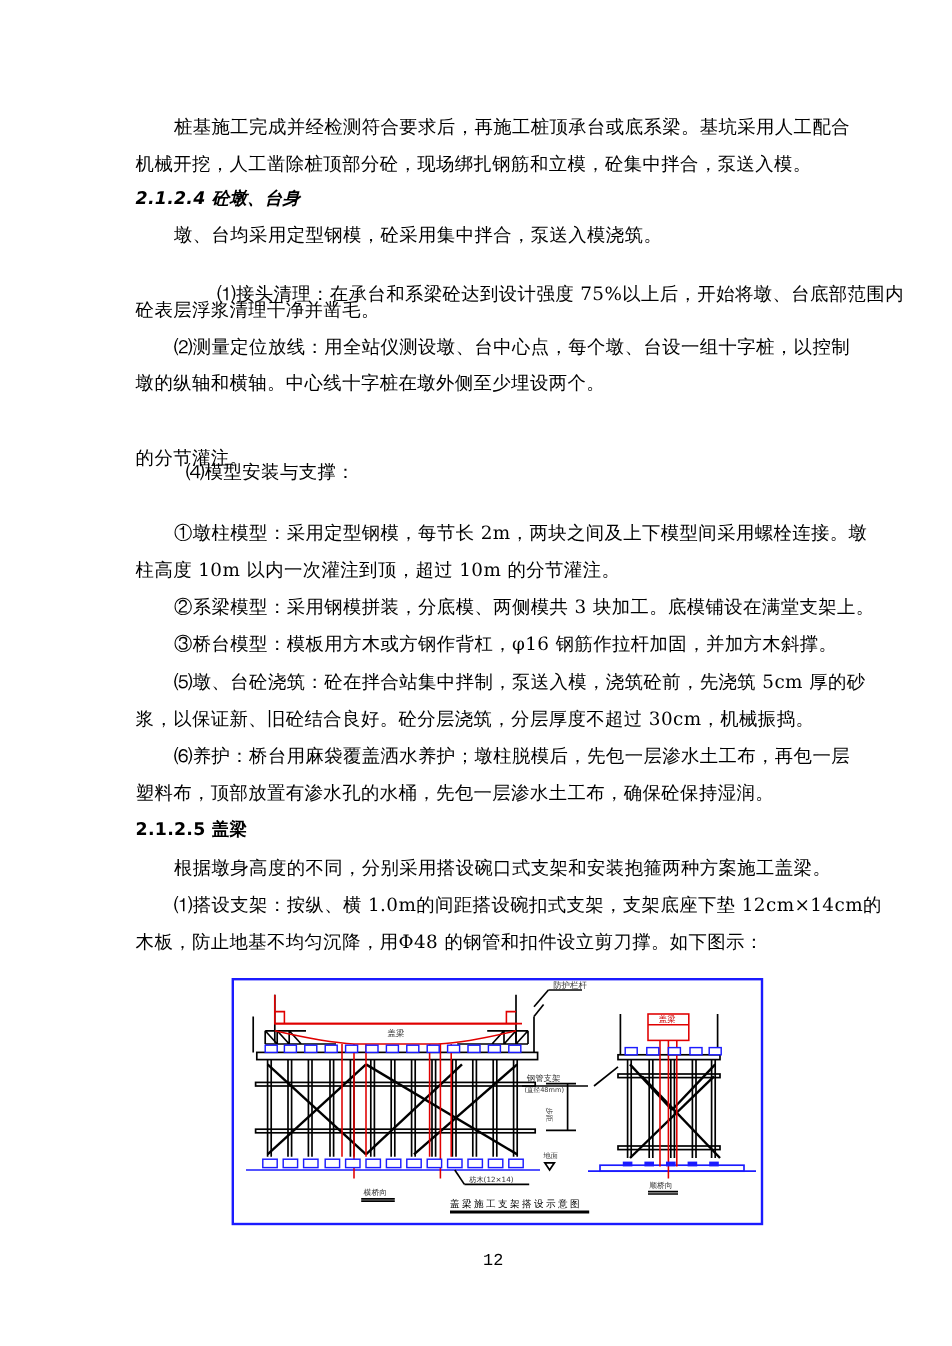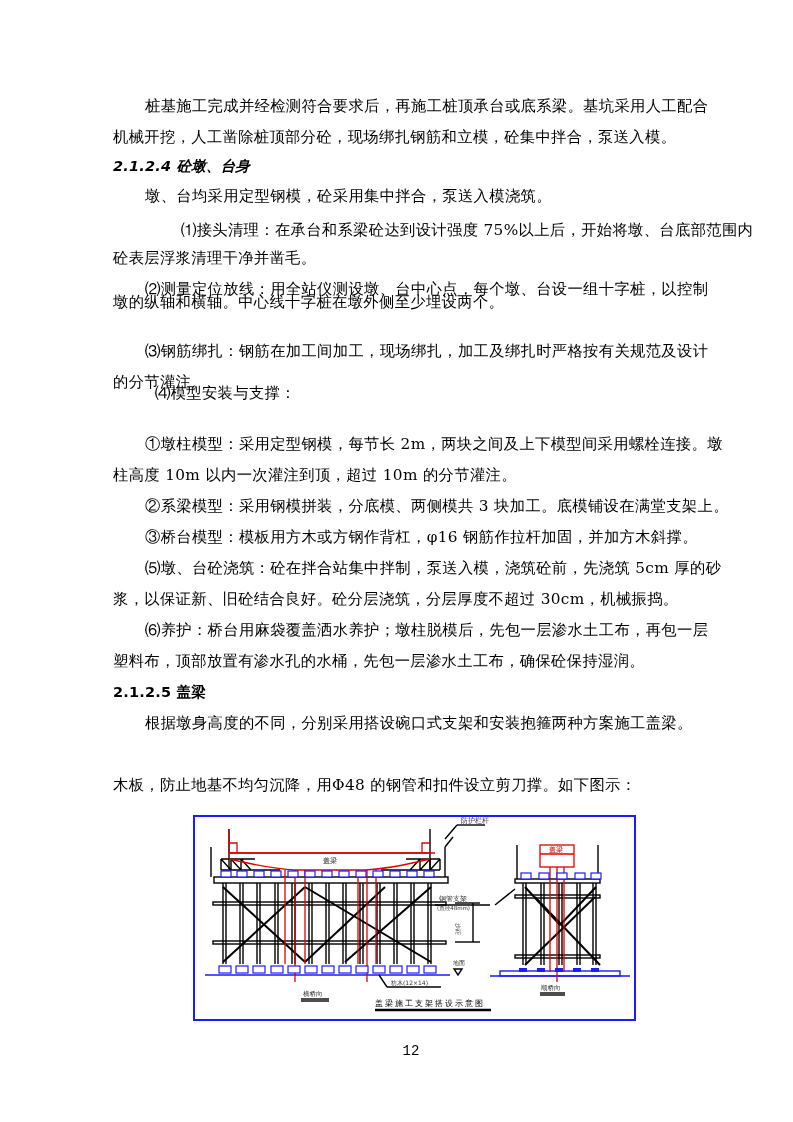--- a/index.html
+++ b/index.html
@@ -19,27 +19,26 @@
 
 <div class="page">
 
   <div class="line" style="top:96px;left:145px;">桩基施工完成并经检测符合要求后，再施工桩顶承台或底系梁。基坑采用人工配合</div>
   <div class="line" style="top:127px;">机械开挖，人工凿除桩顶部分砼，现场绑扎钢筋和立模，砼集中拌合，泵送入模。</div>
 
   <div class="line heading" style="top:156px;font-style:italic;">2.1.2.4 砼墩、台身</div>
 
   <div class="line indent" style="top:186px;">墩、台均采用定型钢模，砼采用集中拌合，泵送入模浇筑。</div>
 
-  <div class="line indent" style="top:220px;padding-left:36px;">⑴接头清理：在承台和系梁砼达到设计强度 75%以上后，开始将墩、台底部范围内</div>
+  <div class="line indent" style="top:235px;padding-left:36px;">⑴接头清理：在承台和系梁砼达到设计强度 75%以上后，开始将墩、台底部范围内</div>
   <div class="line" style="top:248px;">砼表层浮浆清理干净并凿毛。</div>
 
   <div class="line indent" style="top:279px;">⑵测量定位放线：用全站仪测设墩、台中心点，每个墩、台设一组十字桩，以控制</div>
-  <div class="line" style="top:292px;">墩的纵轴和横轴。中心线十字桩在墩外侧至少埋设两个。</div>
-
-  <div class="line indent" style="top:341px;">⑶钢筋绑扎：钢筋在加工间加工，现场绑扎，加工及绑扎时严格按有关规范及设计</div>
+  <div class="line" style="top:310px;font-family:Liberation Mono, monospace;">墩的纵轴和横轴。中心线十字桩在墩外侧至少埋设两个。</div>
+
   <div class="line" style="top:372px;">的分节灌注。</div>
 
   <div class="line indent" style="top:383px;padding-left:10px;">⑷模型安装与支撑：</div>
 
   <div class="line indent" style="top:434px;">①墩柱模型：采用定型钢模，每节长 2m，两块之间及上下模型间采用螺栓连接。墩</div>
   <div class="line" style="top:465px;">柱高度 10m 以内一次灌注到顶，超过 10m 的分节灌注。</div>
 
   <div class="line indent" style="top:496px;">②系梁模型：采用钢模拼装，分底模、两侧模共 3 块加工。底模铺设在满堂支架上。</div>
 
   <div class="line indent" style="top:527px;">③桥台模型：模板用方木或方钢作背杠，φ16 钢筋作拉杆加固，并加方木斜撑。</div>
@@ -47,20 +46,21 @@
   <div class="line indent" style="top:558px;">⑸墩、台砼浇筑：砼在拌合站集中拌制，泵送入模，浇筑砼前，先浇筑 5cm 厚的砂</div>
   <div class="line" style="top:589px;">浆，以保证新、旧砼结合良好。砼分层浇筑，分层厚度不超过 30cm，机械振捣。</div>
 
   <div class="line indent" style="top:620px;">⑹养护：桥台用麻袋覆盖洒水养护；墩柱脱模后，先包一层渗水土工布，再包一层</div>
   <div class="line" style="top:651px;">塑料布，顶部放置有渗水孔的水桶，先包一层渗水土工布，确保砼保持湿润。</div>
 
   <div class="line heading" style="top:682px;">2.1.2.5 盖梁</div>
 
   <div class="line indent" style="top:713px;">根据墩身高度的不同，分别采用搭设碗口式支架和安装抱箍两种方案施工盖梁。</div>
 
+  <div class="line indent" style="top:744px;">⑴搭设支架：按纵、横 1.0m的间距搭设碗扣式支架，支架底座下垫 12cm×14cm的</div>
   <div class="line" style="top:775px;">木板，防止地基不均匀沉降，用Φ48 的钢管和扣件设立剪刀撑。如下图示：</div>
 
   <div class="figure">
     <svg width="439" height="202" viewBox="0 0 439 202">
       <g stroke="#000" stroke-width="1.4" fill="none">
 
         <line x1="34" y1="12" x2="34" y2="52"></line>
         <line x1="235" y1="12" x2="235" y2="52"></line>
         <line x1="16" y1="30" x2="16" y2="60"></line>
         <line x1="250" y1="30" x2="250" y2="60"></line>

